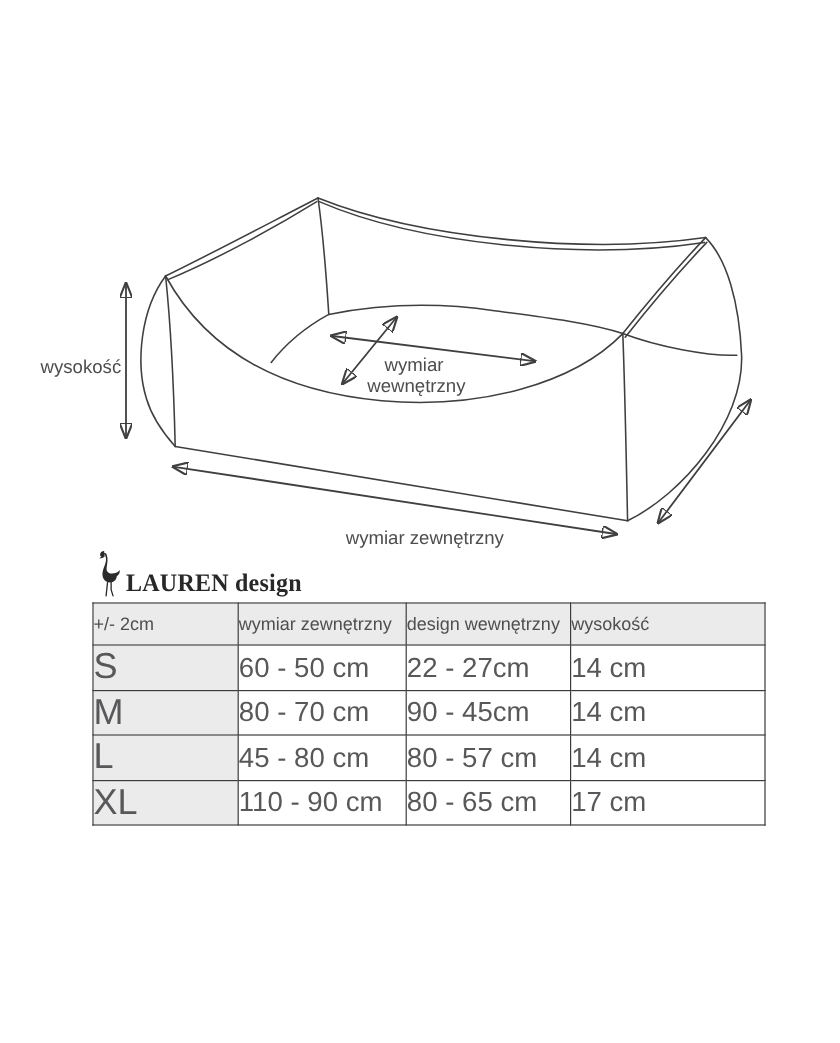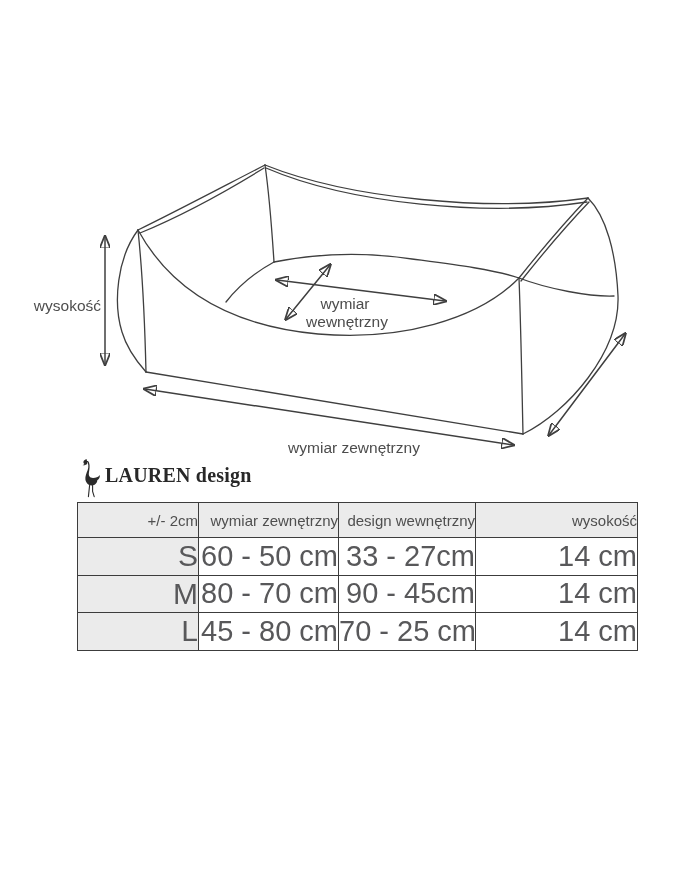--- a/index.html
+++ b/index.html
@@ -13,45 +13,45 @@
   }
   
   .diagram-svg{position:absolute;left:0;top:0;width:700px;height:470px;}
   .diagram-svg path,.diagram-svg line{fill:none;stroke:#3f3f3f;stroke-width:1.3;stroke-linecap:round;}
   .diagram-svg .arrow{stroke-width:1.5;}
   .diagram-svg text{
     font-family:"Liberation Sans","DejaVu Sans",sans-serif;
     font-size:15.5px;fill:#4d4d4d;stroke:none;
   }
   
-  .logo{position:absolute;left:78px;top:458px;height:40px;display:flex;align-items:flex-start;}
+  .logo{position:absolute;left:78px;top:458px;height:40px;display:flex;align-items:flex-end;}
   .logo-icon{width:24px;height:40px;}
   .logo-text{
     margin-left:3px;margin-top:5px;
     font-family:"Liberation Serif","DejaVu Serif",serif;
     font-weight:bold;font-size:20px;letter-spacing:0.2px;color:#282828;
     transform:scaleY(1.05);transform-origin:top left;
     white-space:nowrap;
   }
   
   .size-table{
     position:absolute;left:77px;top:502px;
     width:560px;border-collapse:collapse;table-layout:fixed;
     color:#58585a;
   }
   .size-table th,.size-table td{
     border:1.5px solid #3c3c3c;
-    text-align:right;vertical-align:middle;
+    text-align:left;vertical-align:middle;
     padding:0;overflow:hidden;white-space:nowrap;
   }
   .size-table thead th{
     height:34px;background:#ebebeb;
     font-size:15px;font-weight:normal;color:#4f4f4f;
   }
-  .size-table tbody td{height:36.5px;background:#ffffff;font-size:29px;}
+  .size-table tbody td{height:36.5px;background:#ffffff;font-size:23px;}
   .size-table tbody td.rowlabel{background:#ebebeb;font-size:30px;}
 </style>
 </head>
 <body>
 
 <div class="canvas">
 
   <svg class="diagram-svg" viewBox="0 0 700 470">
     <defs>
       <marker id="arr" viewBox="0 0 10 8" refX="8.5" refY="4" markerWidth="9" markerHeight="7.2" orient="auto-start-reverse">
@@ -135,31 +135,37 @@
         <th>+/- 2cm</th>
         <th>wymiar zewnętrzny</th>
         <th>design wewnętrzny</th>
         <th>wysokość</th>
       </tr>
     </thead>
     <tbody>
       <tr>
         <td class="rowlabel">S</td>
         <td>60 - 50 cm</td>
-        <td>33 - 27cm</td>
+        <td>22 - 27cm</td>
         <td>14 cm</td>
       </tr>
       <tr>
         <td class="rowlabel">M</td>
         <td>80 - 70 cm</td>
         <td>90 - 45cm</td>
         <td>14 cm</td>
       </tr>
       <tr>
         <td class="rowlabel">L</td>
         <td>45 - 80 cm</td>
-        <td>70 - 25 cm</td>
+        <td>80 - 57 cm</td>
         <td>14 cm</td>
+      </tr>
+      <tr>
+        <td class="rowlabel">XL</td>
+        <td>110 - 90 cm</td>
+        <td>80 - 65 cm</td>
+        <td>17 cm</td>
       </tr>
     </tbody>
   </table>
 
 </div>
 
 </body></html>

